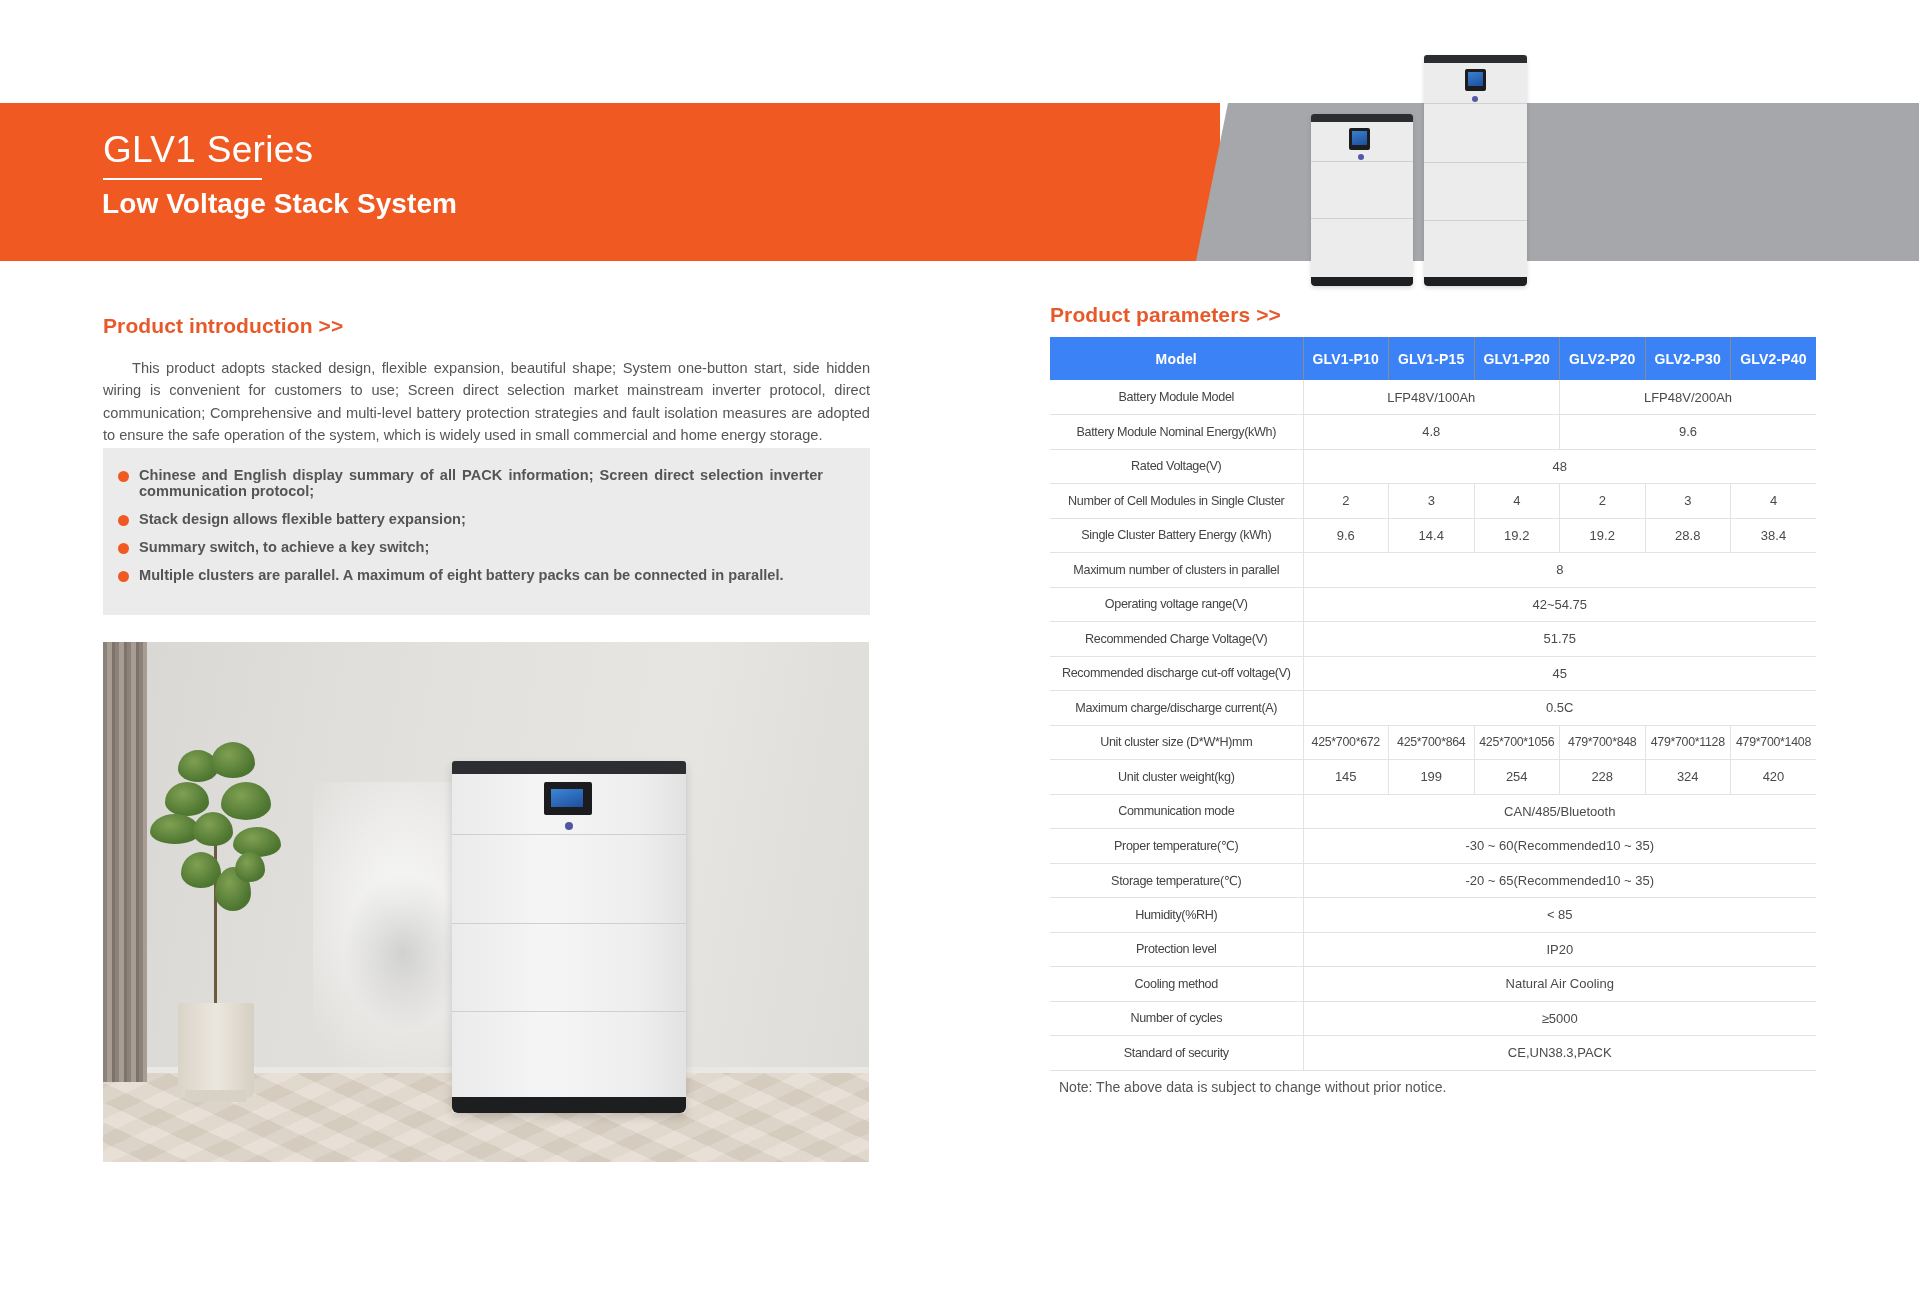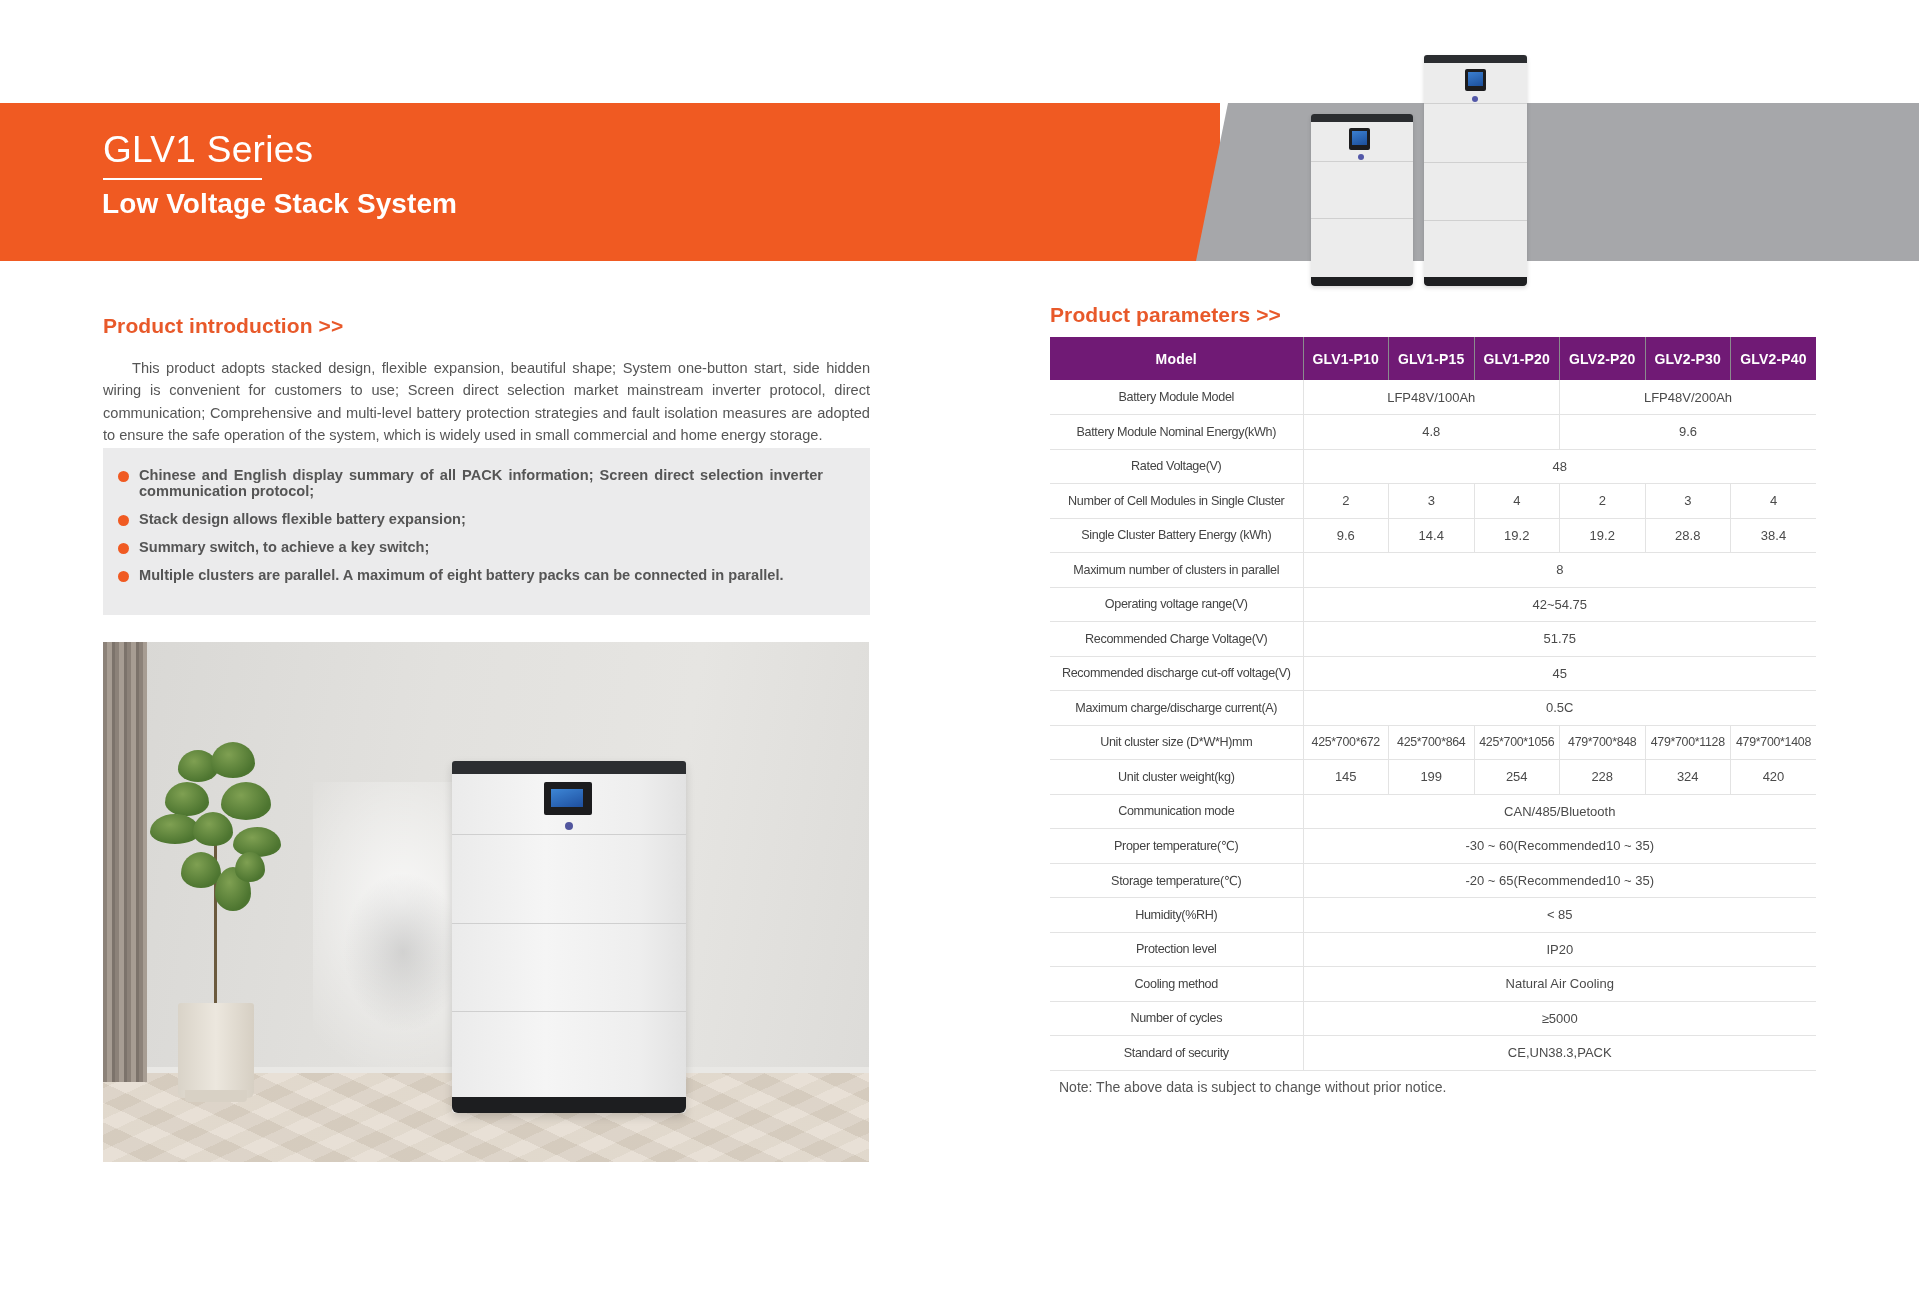--- a/index.html
+++ b/index.html
@@ -92,21 +92,21 @@
     .photo .battery .base { position: absolute; left: 0; right: 0; bottom: 0; height: 16px; background: #1d1e20; border-radius: 0 0 6px 6px; }
 
     
     .params-table {
       position: absolute; left: 1050px; top: 337px; width: 766px;
       border-collapse: collapse; table-layout: fixed;
     }
     .params-table col.c-label { width: 253px; }
     .params-table col.c-model { width: 85.5px; }
     .params-table th {
-      background: #701a75; color: #fff; font-weight: bold; font-size: 14px; height: 43px;
+      background: #3b82f6; color: #fff; font-weight: bold; font-size: 14px; height: 43px;
       border-left: 1px solid #8a8b8d; text-align: center; letter-spacing: 0.2px;
     }
     .params-table th:first-child { border-left: none; }
     .params-table td {
       height: 34.5px; font-size: 13px; color: #4a4a4a; text-align: center;
       border-bottom: 1px solid #e3e3e3; border-left: 1px solid #e3e3e3; white-space: nowrap; padding: 0;
       overflow: hidden;
     }
     .params-table td.label { border-left: none; font-size: 12.6px; letter-spacing: -0.35px; color: #444; }
     .params-table td.size { font-size: 12.4px; letter-spacing: -0.3px; }

